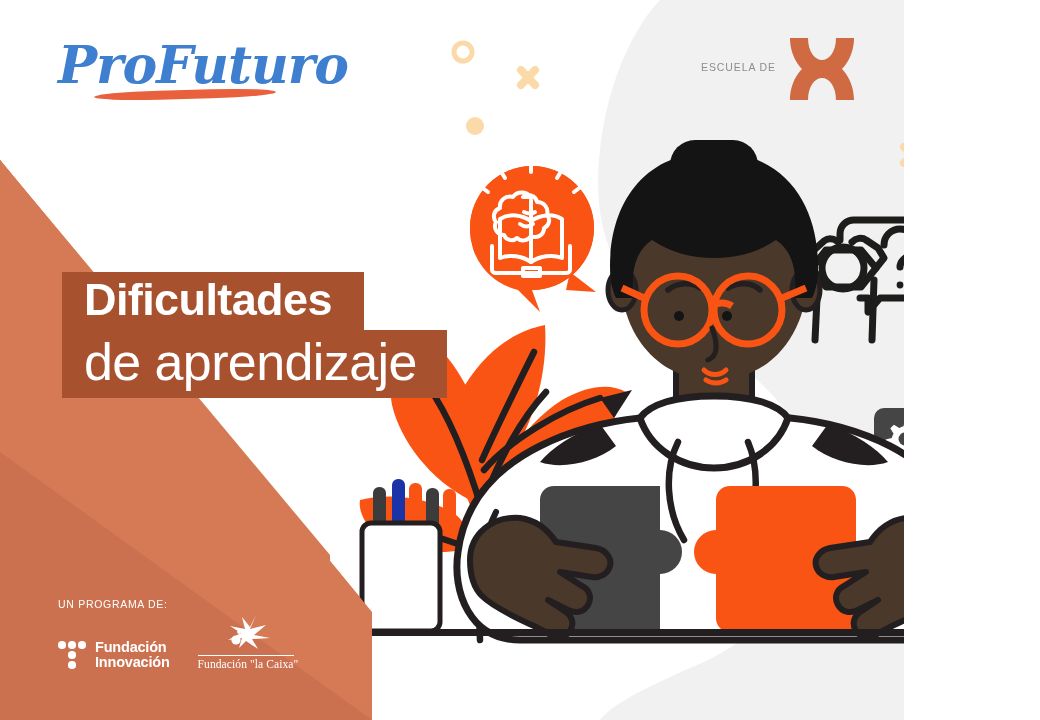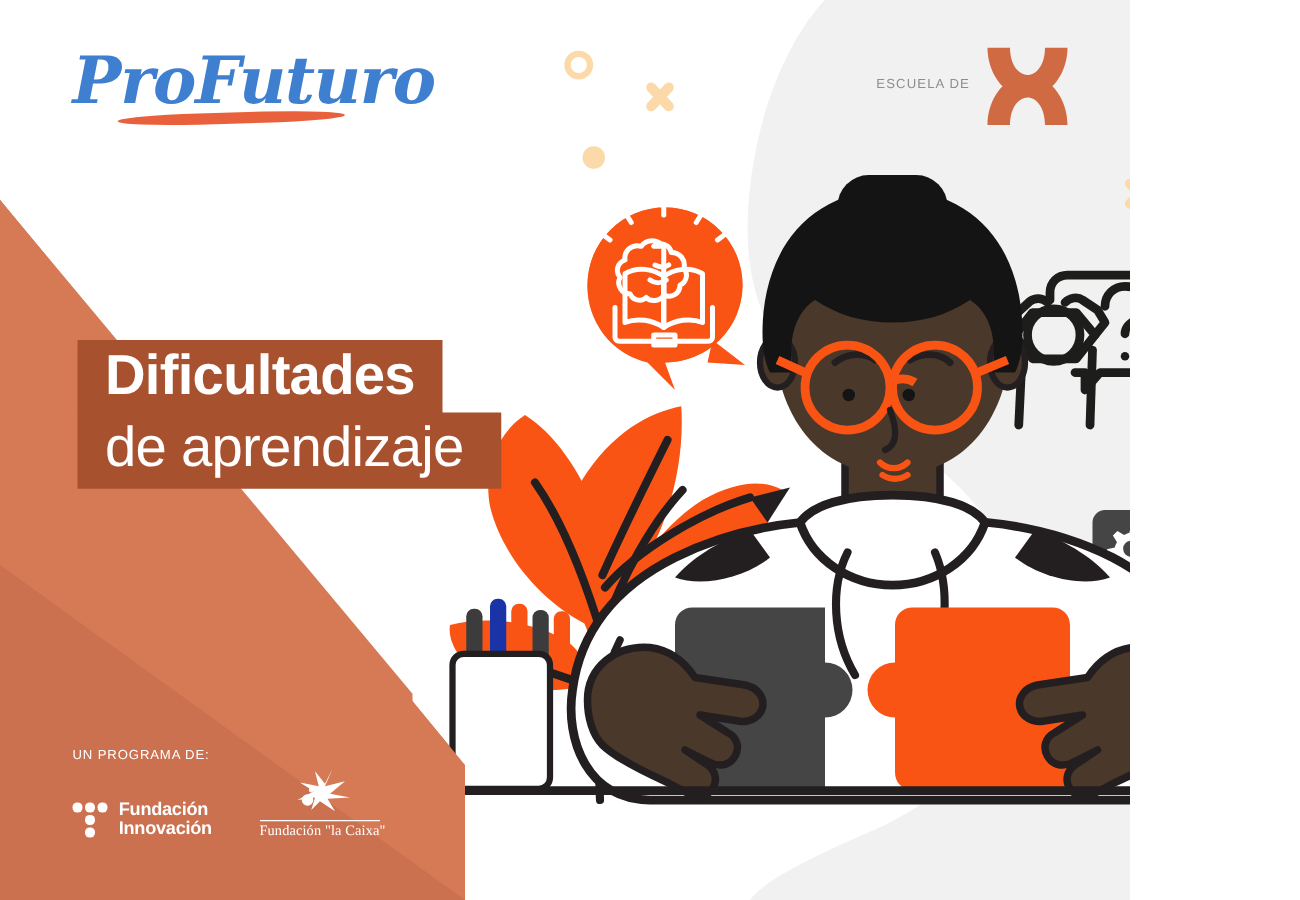--- a/index.html
+++ b/index.html
@@ -23,28 +23,28 @@
   }
 
   
   #eie{position:absolute;right:48px;top:38px;display:flex;align-items:center;gap:12px;}
   #eie .txt{text-align:right;line-height:1;}
   #eie .kicker{font-size:10.5px;letter-spacing:.9px;color:#8d8d8d;font-weight:400;display:block;margin-bottom:3px;}
   #eie .main{font-size:18.5px;font-weight:700;color:#1d1d1b;letter-spacing:-.2px;display:block;}
 
   
   #title{position:absolute;left:62px;top:272px;}
-  #title .row{display:inline-block;background:#A8512F;color:#ffffff;padding:4px 22px 8px 22px;}
+  #title .row{display:inline-block;background:#A8512F;color:#ffffff;padding:4px 32px 8px 22px;}
   #title .l1{font-size:45px;font-weight:700;letter-spacing:-.6px;line-height:1.05;}
-  #title .l2{font-size:45px;font-weight:400;letter-spacing:-.6px;line-height:1.08;margin-top:-1px;padding-right:30px;}
+  #title .l2{font-size:52px;font-weight:400;letter-spacing:-.6px;line-height:1.08;margin-top:-1px;padding-right:30px;}
 
   
   #footer{position:absolute;left:58px;top:598px;width:290px;}
   #footer .prog{font-size:10.5px;font-weight:400;letter-spacing:.7px;color:#ffffff;margin-bottom:4px;}
-  #footer .logos{display:flex;align-items:flex-end;gap:38px;}
+  #footer .logos{display:flex;align-items:flex-end;gap:28px;}
   #ft-logo{display:flex;align-items:center;gap:9px;}
   #ft-logo .marks{width:28px;height:30px;position:relative;}
   #ft-logo .dot{position:absolute;width:7.5px;height:7.5px;border-radius:50%;background:#fff;}
   #ft-logo .name{color:#fff;font-size:14.5px;font-weight:700;line-height:15px;letter-spacing:-.2px;}
   #caixa{width:96px;}
   #caixa .cname{color:#fff;font-family:"Liberation Serif",serif;font-size:11.5px;text-align:center;
                 border-top:1.2px solid #fff;padding-top:2px;margin-top:1px;letter-spacing:.1px;white-space:nowrap;}
 </style>
 </head>
 <body>

